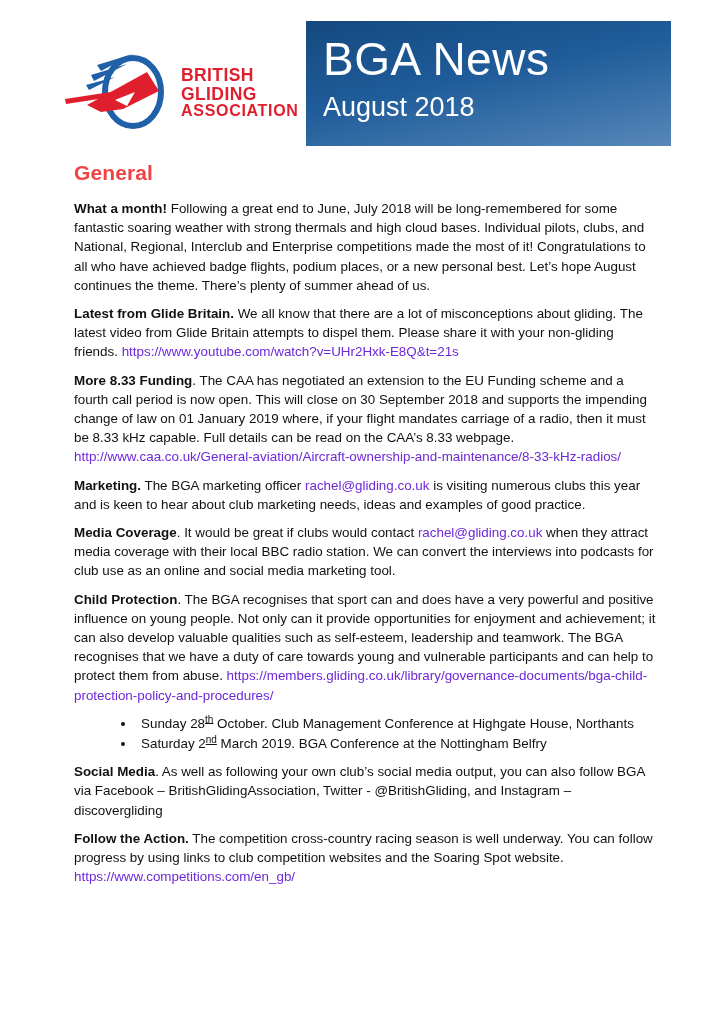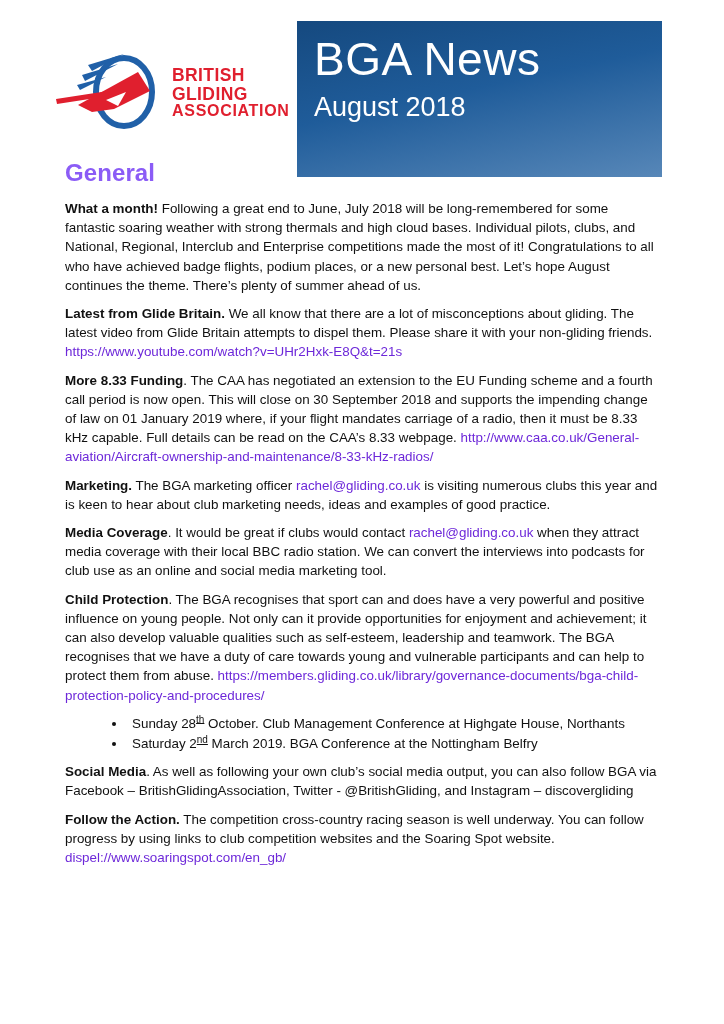--- a/index.html
+++ b/index.html
@@ -6,20 +6,21 @@
   html, body { margin: 0; padding: 0; background: #888; }
   .page {
     position: relative;
     width: 724px;
     height: 1024px;
     margin: 0 auto;
     background: #ffffff;
     overflow: hidden;
     font-family: "Liberation Sans", "DejaVu Sans", sans-serif;
     color: #111111;
+    padding-left: 9px;
   }
 
   
   .header { position: relative; height: 160px; }
 
   .logo {
     position: absolute;
     left: 56px;
     top: 44px;
     display: flex;
@@ -36,21 +37,21 @@
     font-size: 16px;
     line-height: 14px;
     letter-spacing: 0.7px;
   }
 
   .banner {
     position: absolute;
     left: 297px;
     top: 21px;
     width: 365px;
-    height: 156px;
+    height: 125px;
     background: linear-gradient(168deg, #15497f 0%, #1f5c9a 45%, #5787b8 100%);
     padding: 12px 0 0 17px;
     color: #ffffff;
   }
   .banner-title {
     font-size: 46px;
     line-height: 52px;
     font-weight: 400;
     letter-spacing: 0.5px;
   }
@@ -61,22 +62,22 @@
     font-weight: 400;
   }
 
   
   .content {
     margin: 0 64px 0 65px;
     font-size: 13.4px;
     line-height: 19.2px;
   }
   .section-heading {
-    color: #8b5cf6;
-    font-size: 24px;
+    color: #ef4444;
+    font-size: 21px;
     line-height: 26px;
     font-weight: bold;
     margin: 0 0 13px 0;
     letter-spacing: 0.1px;
   }
   .section-heading.mt { margin-top: 6px; }
   .content p { margin: 0 0 9px 0; }
   .content strong { font-weight: bold; }
   .link {
     color: #6d28d9;
@@ -138,16 +139,16 @@
 
 
     <ul class="dates">
       <li><span>Sunday 28</span><sup>th</sup><span> October. Club Management Conference at Highgate House, Northants</span></li>
       <li><span>Saturday 2</span><sup>nd</sup><span> March 2019. BGA Conference at the Nottingham Belfry</span></li>
     </ul>
 
     <p><strong>Social Media</strong><span>. As well as following your own club’s social media output, you can also follow BGA via Facebook – BritishGlidingAssociation, Twitter - @BritishGliding, and Instagram – discovergliding</span></p>
 
 
-    <p><strong>Follow the Action.</strong><span> The competition cross-country racing season is well underway. You can follow progress by using links to club competition websites and the Soaring Spot website. </span><a class="link">dispel://www.soaringspot.com/en_gb/</a></p>
+    <p><strong>Follow the Action.</strong><span> The competition cross-country racing season is well underway. You can follow progress by using links to club competition websites and the Soaring Spot website. </span><a class="link">https://www.competitions.com/en_gb/</a></p>
 
   </div>
 </div>
 
 </body></html>

